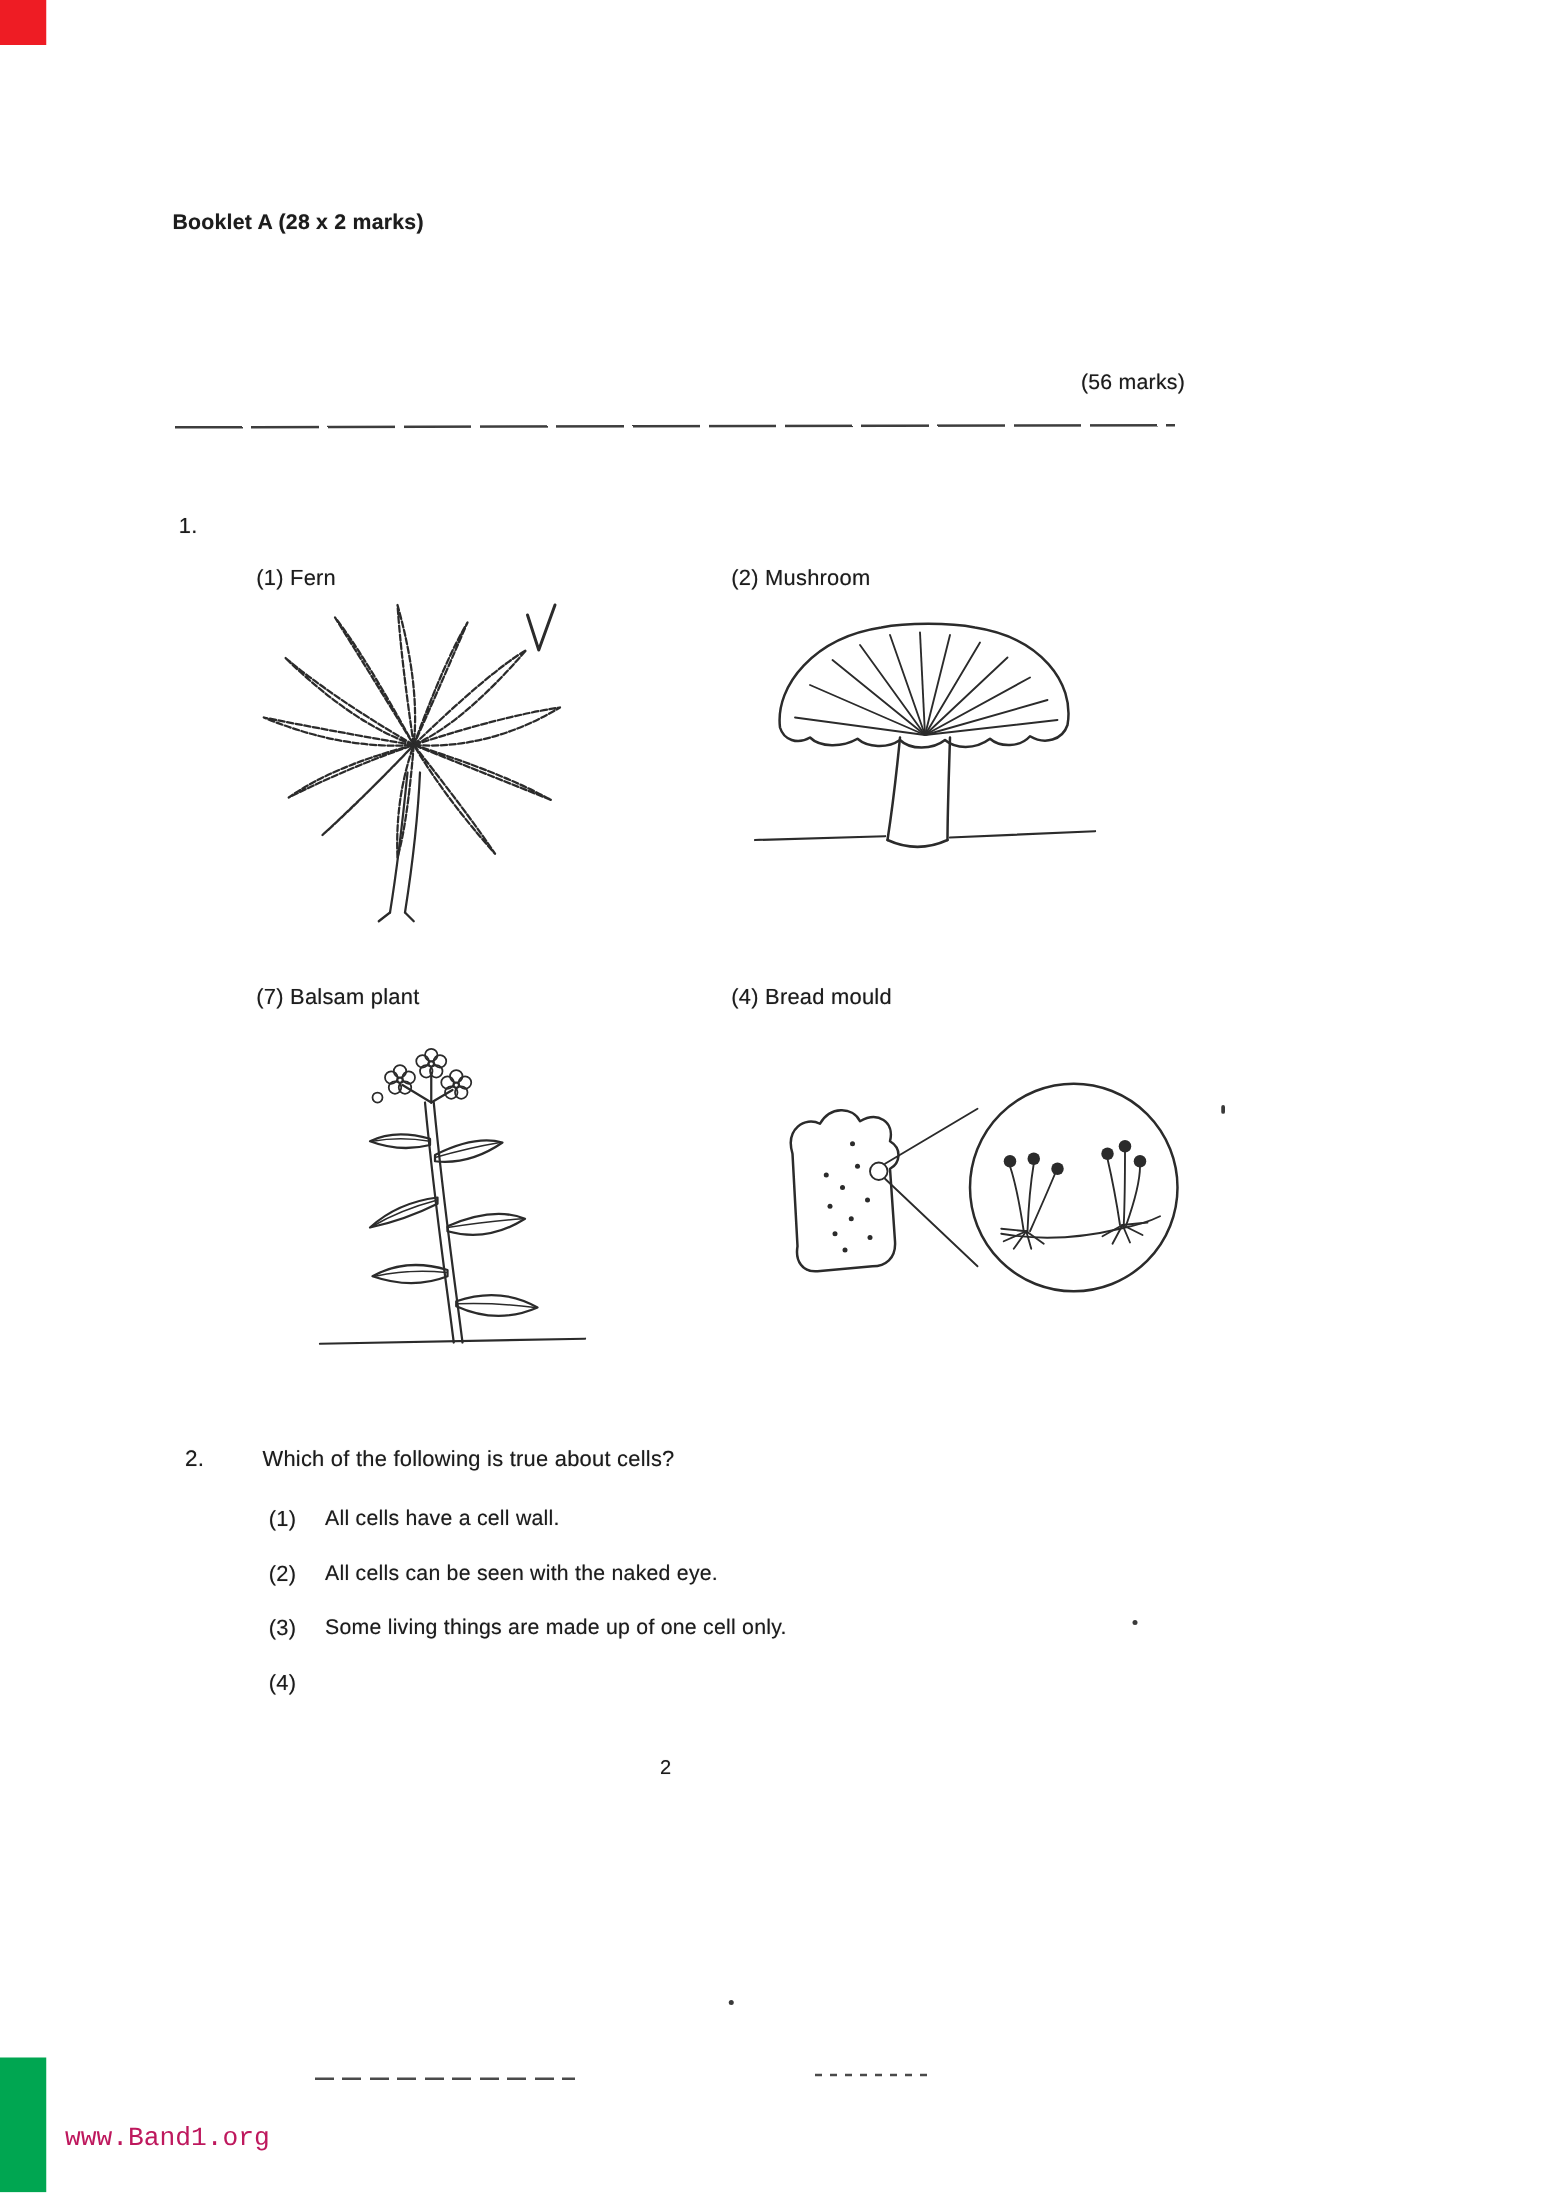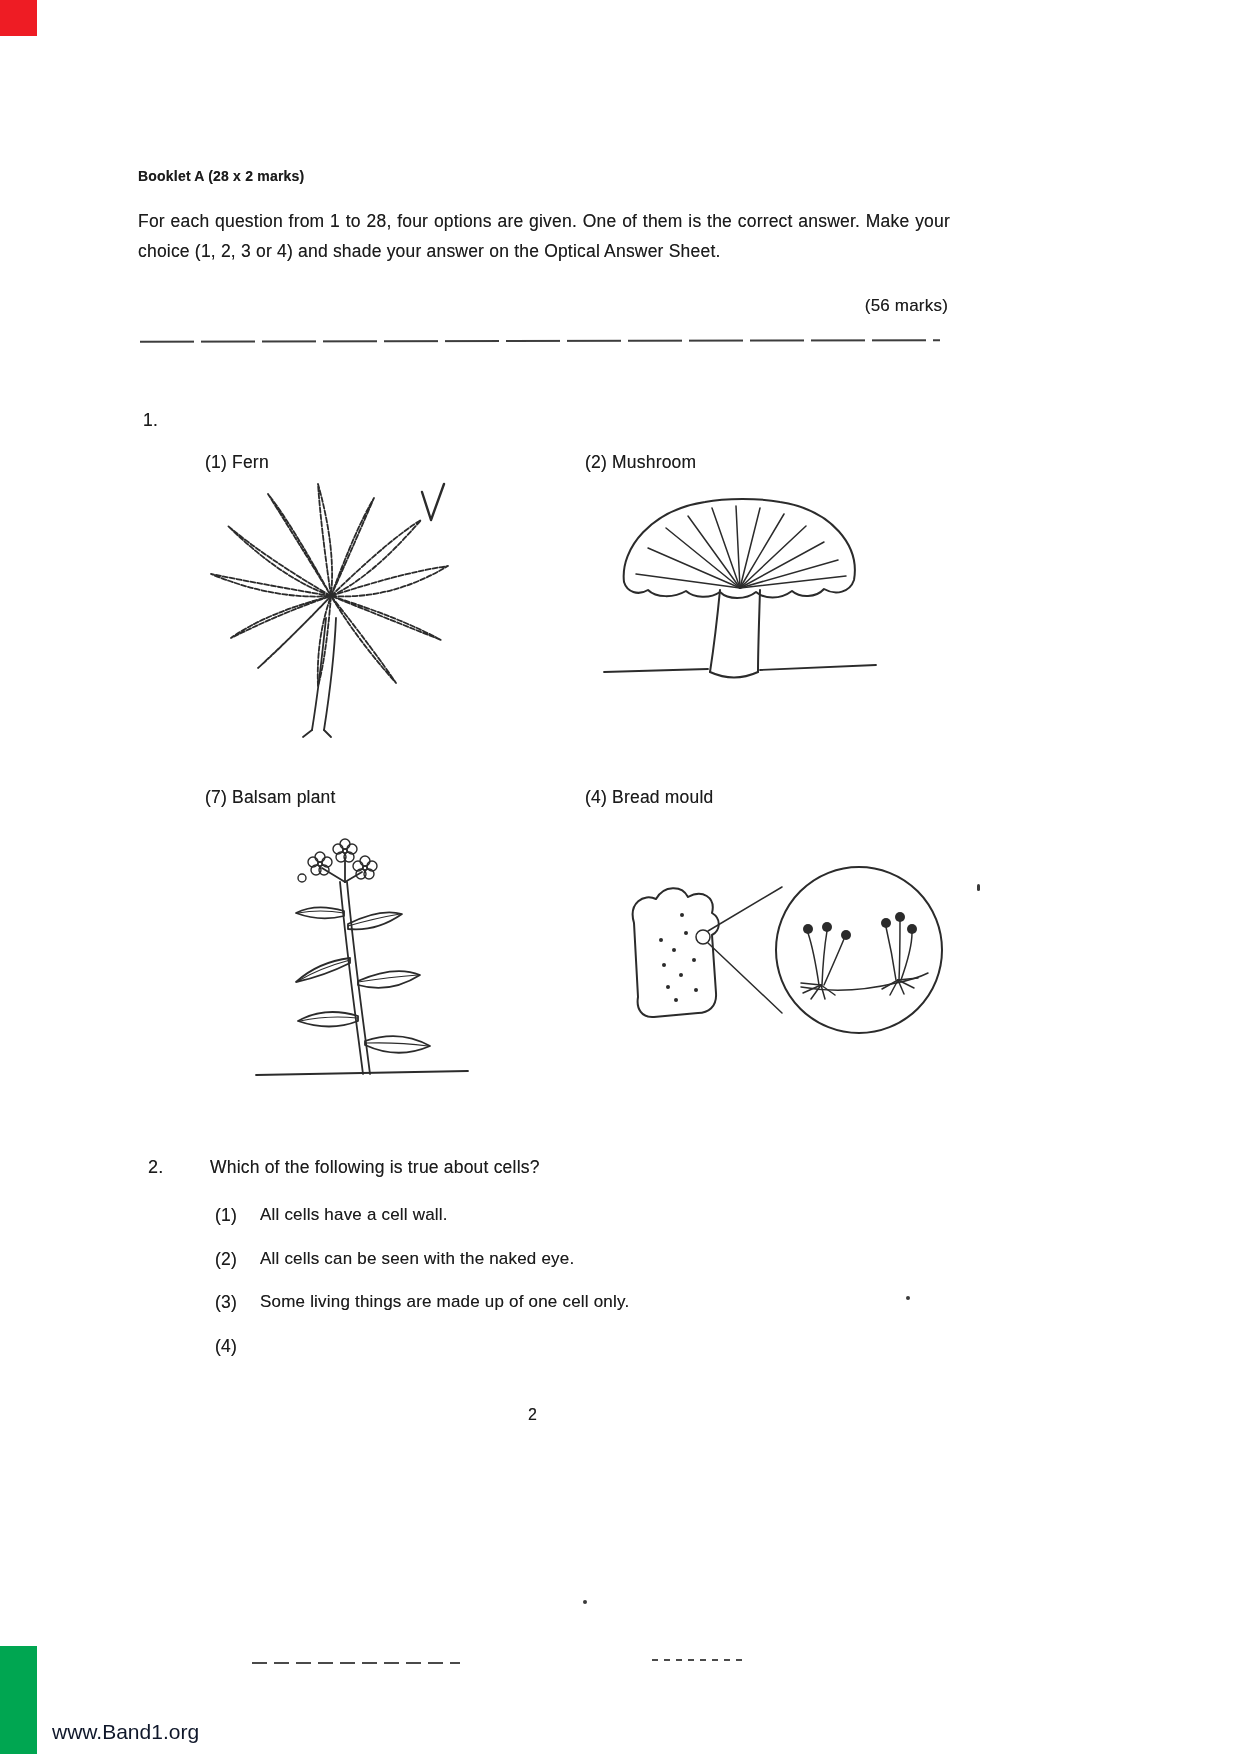--- a/index.html
+++ b/index.html
@@ -9,21 +9,21 @@
     background:#ffffff;
     font-family:"Liberation Sans", sans-serif;
     overflow:hidden;
   }
   .abs{position:absolute;}
   .scan-text{text-shadow:0 0 0.6px rgba(30,30,30,0.55);letter-spacing:0.2px;}
 
   .corner-red{left:0;top:0;width:37px;height:36px;}
   .corner-green{left:0;top:1646px;width:37px;height:108px;}
 
-  .booklet-title{left:138px;top:168px;font-size:14px;font-weight:bold;}
+  .booklet-title{left:138px;top:168px;font-size:17px;font-weight:bold;}
   .instructions{left:138px;top:206px;width:812px;font-size:17.5px;line-height:1.72;text-align:justify;}
   .marks{left:760px;top:296px;width:188px;font-size:17px;text-align:right;}
 
   .rule-top{left:140px;top:340px;width:800px;height:2px;
     background:repeating-linear-gradient(90deg,#3d3d3d 0 54px,transparent 54px 61px);
     transform:rotate(-0.12deg);}
 
   .q-number{font-size:17.5px;}
   .q-text{font-size:17.5px;}
   .q1-number{left:143px;top:410px;}
@@ -49,40 +49,39 @@
   .q2-o3-n{left:215px;top:1292px;}  .q2-o3-t{left:260px;top:1292px;}
   .q2-o4-n{left:215px;top:1336px;}  .q2-o4-t{left:260px;top:1336px;}
 
   .page-number{left:528px;top:1406px;font-size:16px;}
 
   .rule-bottom-1{left:252px;top:1662px;width:208px;height:2px;
     background:repeating-linear-gradient(90deg,#4a4a4a 0 15px,transparent 15px 22px);}
   .rule-bottom-2{left:652px;top:1659px;width:92px;height:2px;
     background:repeating-linear-gradient(90deg,#4a4a4a 0 6px,transparent 6px 12px);}
 
-  .watermark{left:52px;top:1700px;font-family:Liberation Sans, sans-serif;
-    font-size:21px;color:#0f172a;margin-top:20px;}
+  .watermark{left:52px;top:1700px;font-family:Liberation Mono, monospace;
+    font-size:21px;color:#be185d;}
 
   .speck{background:#3a3a3a;border-radius:50%;}
   .speck-a{left:977px;top:884px;width:3px;height:7px;border-radius:2px;}
   .speck-b{left:583px;top:1600px;width:4px;height:4px;}
   .speck-c{left:906px;top:1296px;width:4px;height:4px;}
 
   svg{display:block;}
 </style>
 </head>
 <body>
 
 <div class="page" style="color: rgb(28, 28, 28);">
 
   <div class="abs corner-red" style="background: rgb(238, 28, 36);"></div>
   <div class="abs corner-green" style="background: rgb(0, 166, 81);"></div>
 
   <div class="abs booklet-title scan-text">Booklet A (28 x 2 marks)</div>
-  <div class="abs instructions scan-text">For each question from 1 to 28, four options are given. One of them is the correct answer. Make your choice (1, 2, 3 or 4) and shade your answer on the Optical Answer Sheet.</div>
   <div class="abs marks scan-text">(56  marks)</div>
   <div class="abs rule-top"></div>
 
   <div class="abs q1-number q-number scan-text">1.</div>
 
   <div class="abs q1-opt1-label opt-label scan-text">(1) Fern</div>
   <div class="abs q1-opt2-label opt-label scan-text">(2) Mushroom</div>
 
   <div class="abs fig-fern">
     <svg width="265" height="265" viewBox="0 0 265 265">

